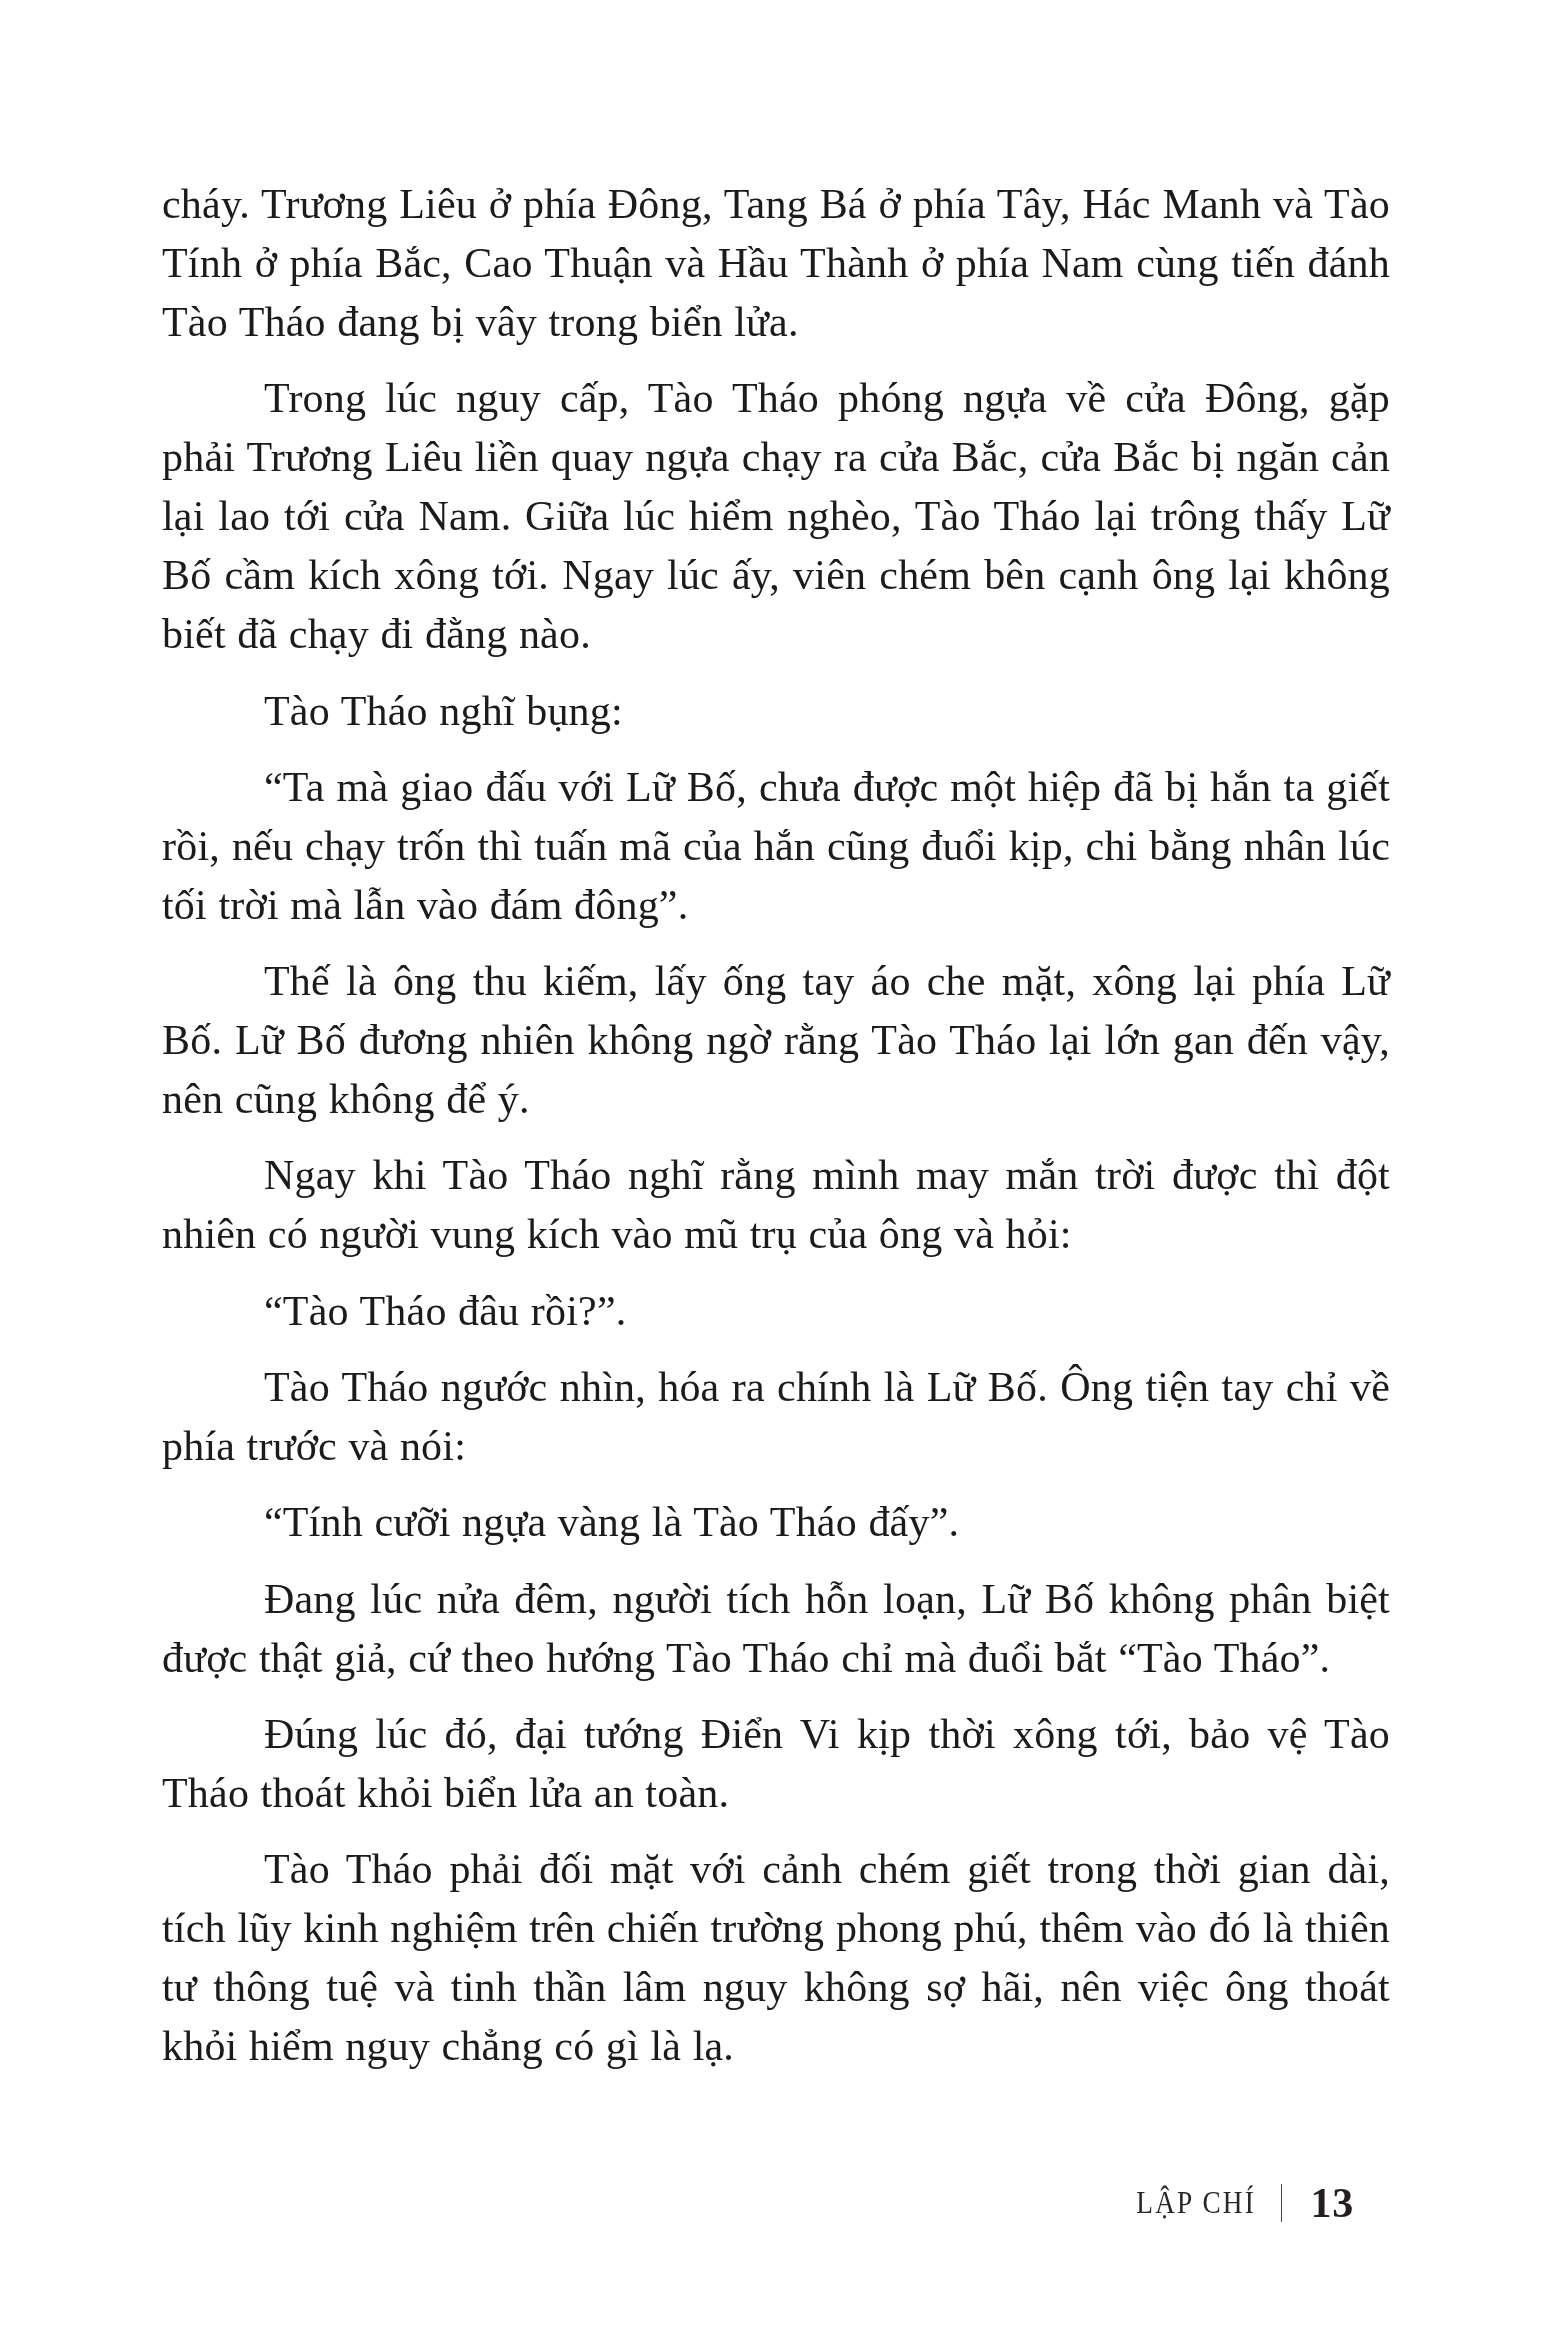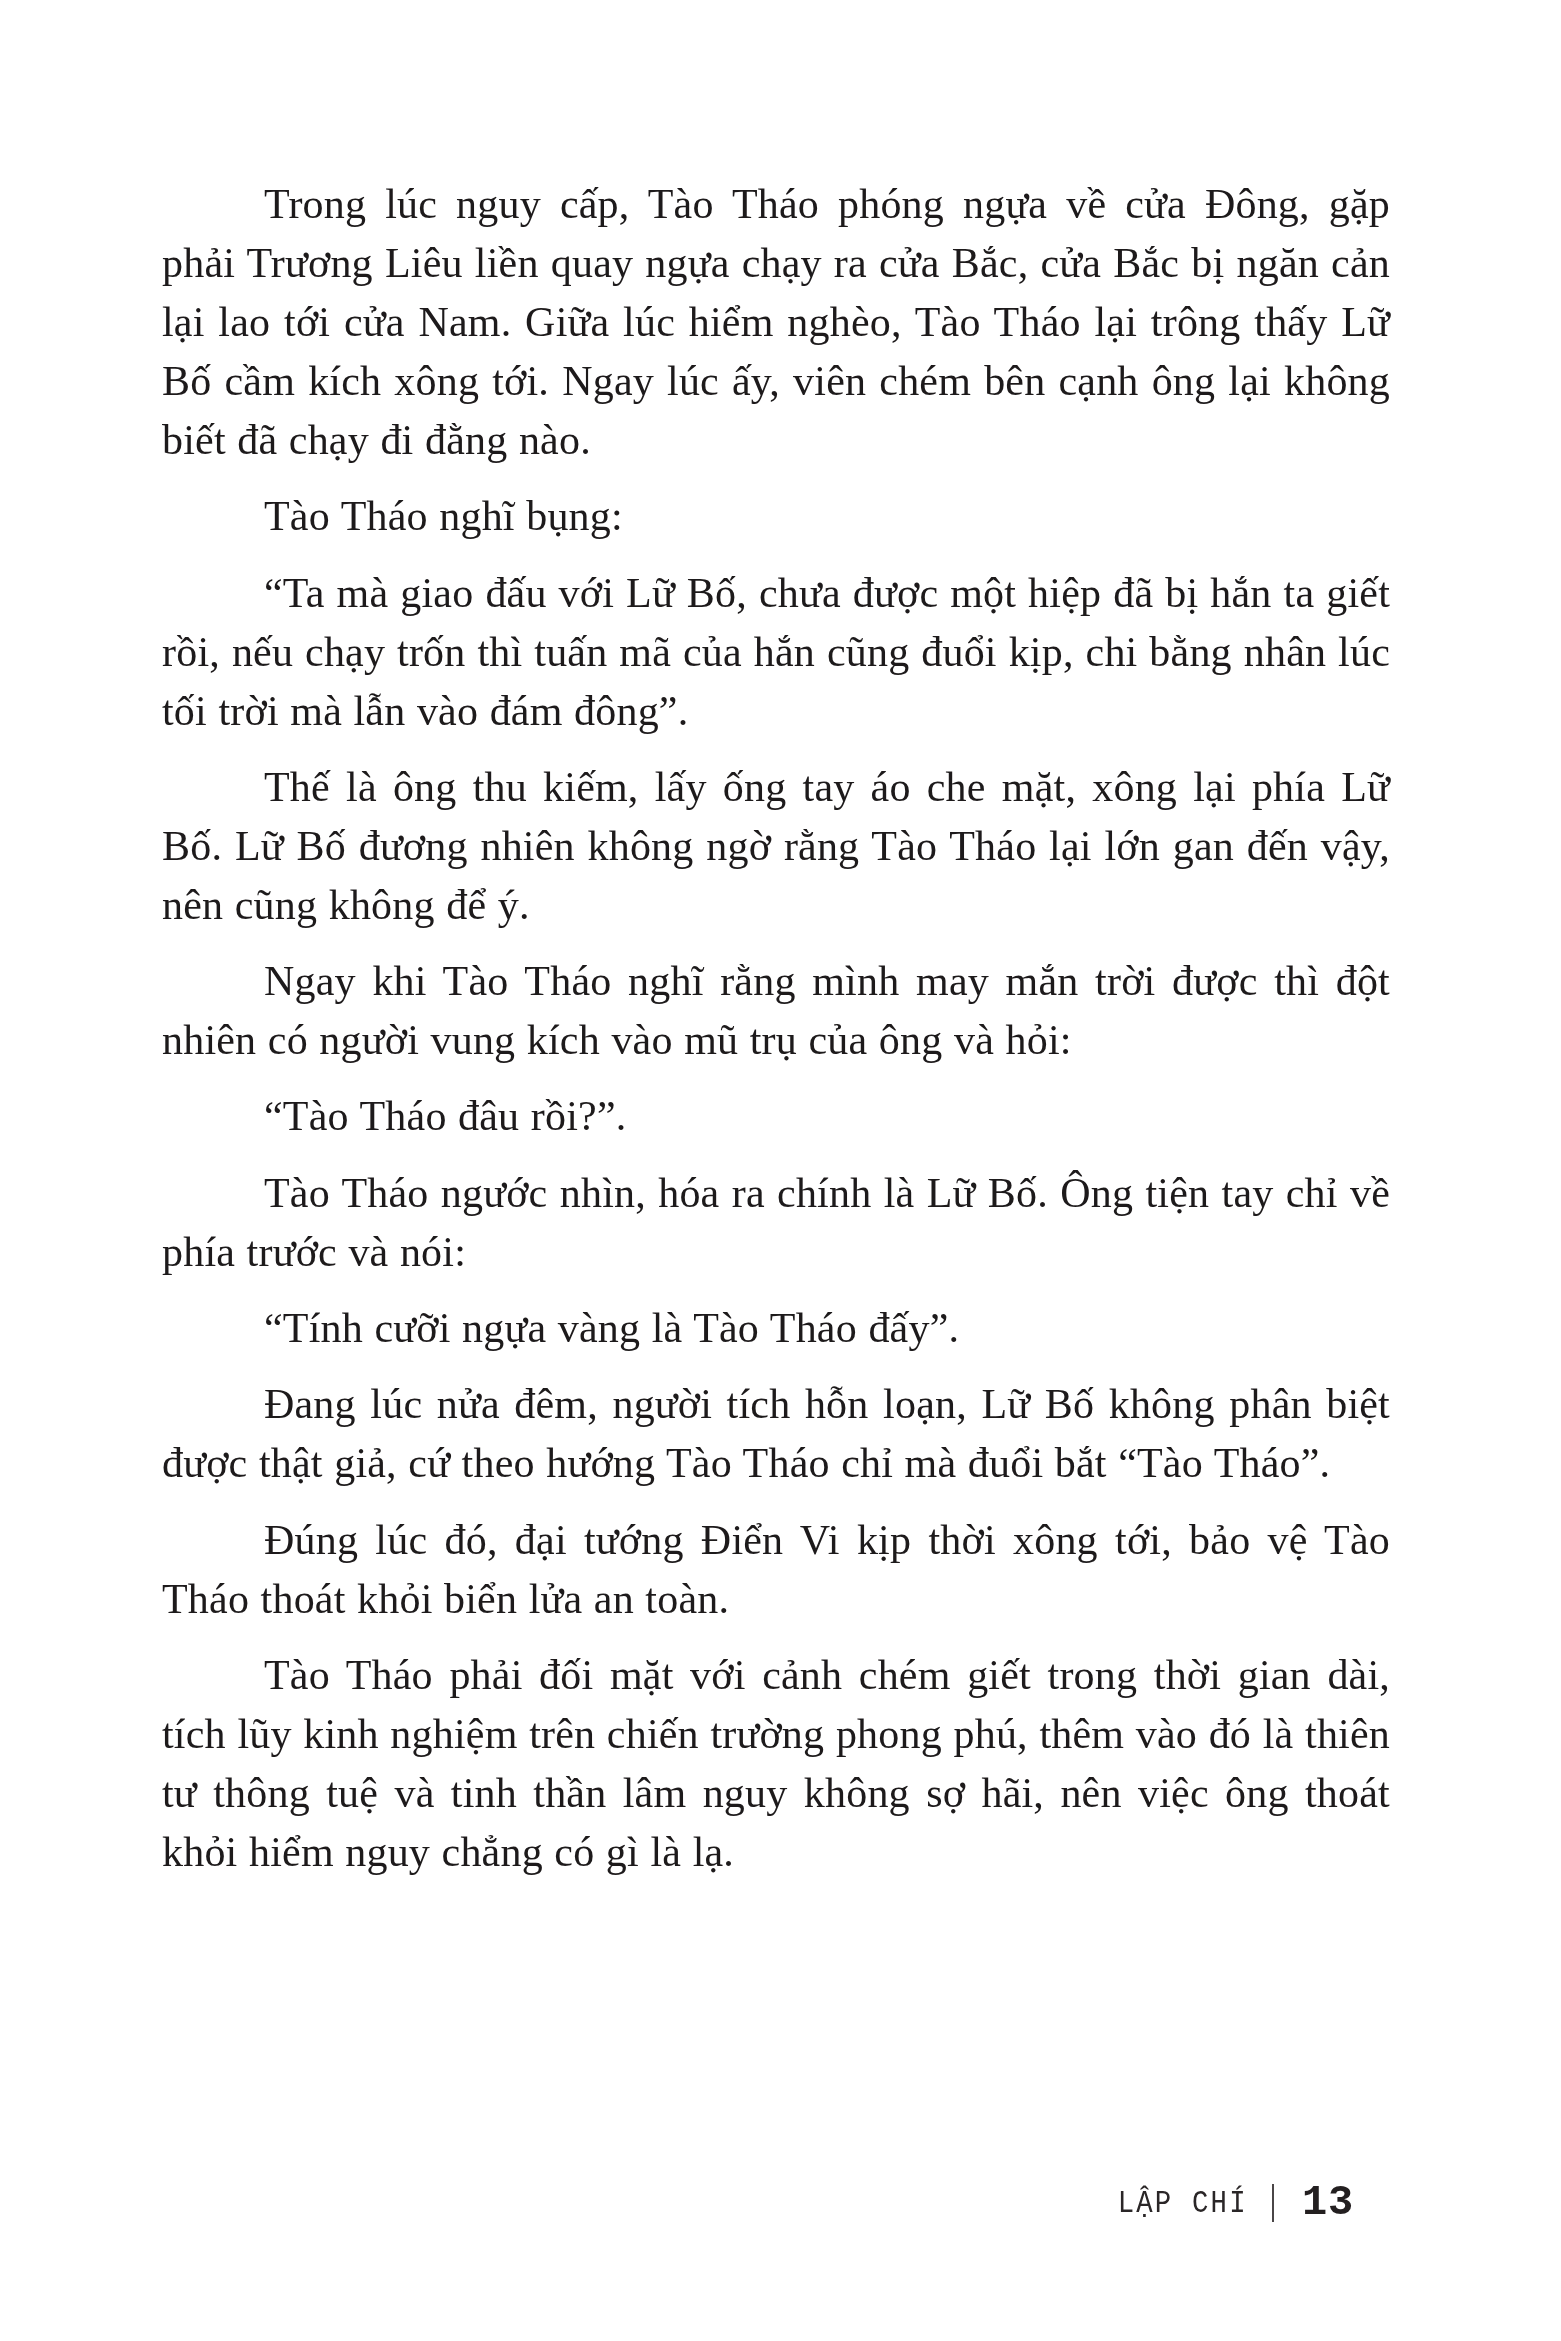--- a/index.html
+++ b/index.html
@@ -33,21 +33,21 @@
   }
   .content p.indent {
     text-indent: 102px;
   }
   .footer {
     position: absolute;
     top: 2179px;
     right: 207px;
     display: flex;
     align-items: center;
-    font-family: Liberation Mono, monospace;
+    font-family: Liberation Serif, serif;
   }
   .running-title {
     font-size: 31px;
     font-weight: 500;
     letter-spacing: 2.5px;
     color: #2a2627;
     transform: scaleX(0.88);
     transform-origin: right center;
   }
   .footer-sep {
@@ -62,20 +62,21 @@
     color: #231f20;
     letter-spacing: 0.8px;
   }
 </style>
 </head>
 <body>
 
 <div class="page">
 
   <div class="content">
+    <p>cháy. Trương Liêu ở phía Đông, Tang Bá ở phía Tây, Hác Manh và Tào Tính ở phía Bắc, Cao Thuận và Hầu Thành ở phía Nam cùng tiến đánh Tào Tháo đang bị vây trong biển lửa.</p>
     <p class="indent">Trong lúc nguy cấp, Tào Tháo phóng ngựa về cửa Đông, gặp phải Trương Liêu liền quay ngựa chạy ra cửa Bắc, cửa Bắc bị ngăn cản lại lao tới cửa Nam. Giữa lúc hiểm nghèo, Tào Tháo lại trông thấy Lữ Bố cầm kích xông tới. Ngay lúc ấy, viên chém bên cạnh ông lại không biết đã chạy đi đằng nào.</p>
     <p class="indent">Tào Tháo nghĩ bụng:</p>
     <p class="indent">“Ta mà giao đấu với Lữ Bố, chưa được một hiệp đã bị hắn ta giết rồi, nếu chạy trốn thì tuấn mã của hắn cũng đuổi kịp, chi bằng nhân lúc tối trời mà lẫn vào đám đông”.</p>
     <p class="indent">Thế là ông thu kiếm, lấy ống tay áo che mặt, xông lại phía Lữ Bố. Lữ Bố đương nhiên không ngờ rằng Tào Tháo lại lớn gan đến vậy, nên cũng không để ý.</p>
     <p class="indent">Ngay khi Tào Tháo nghĩ rằng mình may mắn trời được thì đột nhiên có người vung kích vào mũ trụ của ông và hỏi:</p>
     <p class="indent">“Tào Tháo đâu rồi?”.</p>
     <p class="indent">Tào Tháo ngước nhìn, hóa ra chính là Lữ Bố. Ông tiện tay chỉ về phía trước và nói:</p>
     <p class="indent">“Tính cưỡi ngựa vàng là Tào Tháo đấy”.</p>
     <p class="indent">Đang lúc nửa đêm, người tích hỗn loạn, Lữ Bố không phân biệt được thật giả, cứ theo hướng Tào Tháo chỉ mà đuổi bắt “Tào Tháo”.</p>
     <p class="indent">Đúng lúc đó, đại tướng Điển Vi kịp thời xông tới, bảo vệ Tào Tháo thoát khỏi biển lửa an toàn.</p>

